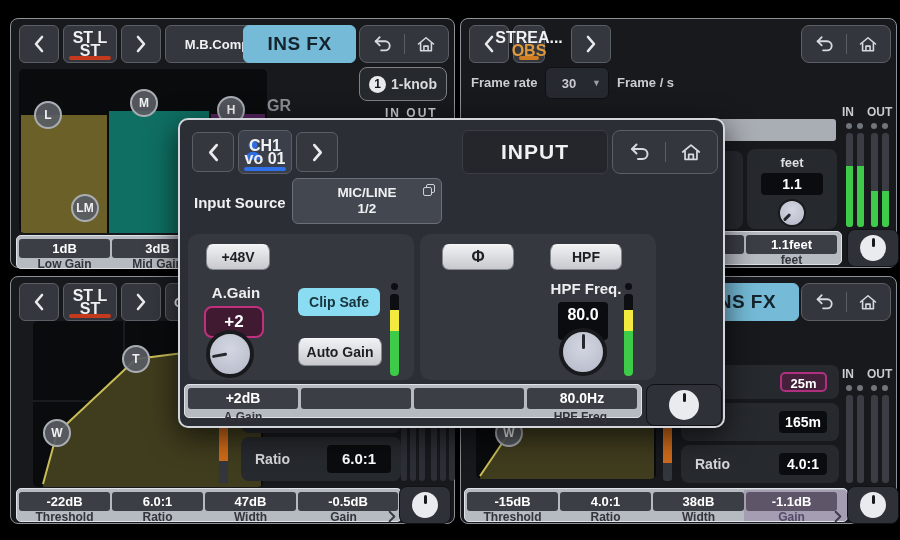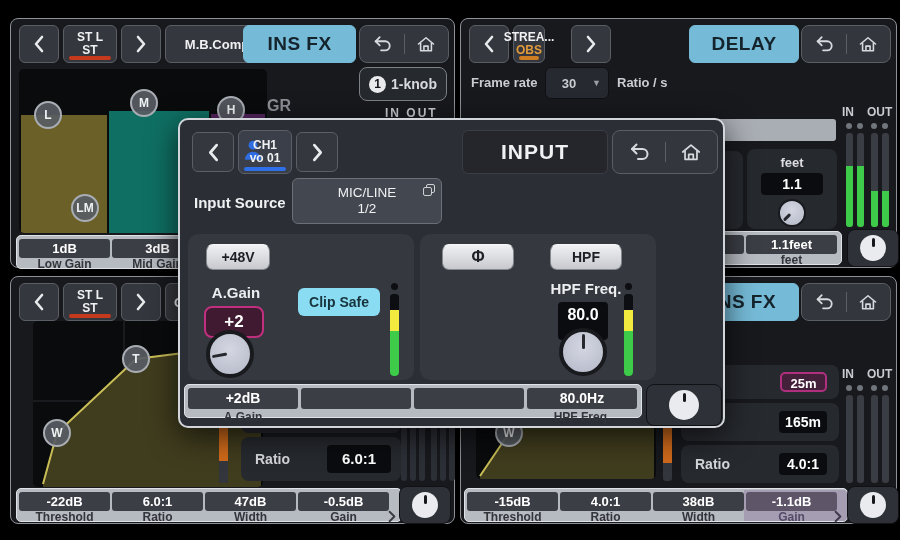--- a/index.html
+++ b/index.html
@@ -1,19 +1,19 @@
 <!DOCTYPE html>
 <html><head>
 <meta charset="utf-8">
 <style>
   html,body{margin:0;padding:0;background:#000;font-family:"Liberation Sans",sans-serif;-webkit-font-smoothing:antialiased}
   #app{position:relative;width:900px;height:540px;background:#000;overflow:hidden}
   .q{position:absolute;background:#17191d;border:1px solid #8d9197;border-radius:8px;box-sizing:border-box}
   .hbtn{position:absolute;top:6px;height:38px;box-sizing:border-box;background:#34373d;border:1px solid #5a5e65;border-radius:6px;color:#f0f1f3;display:flex;align-items:center;justify-content:center;font-weight:bold;font-size:15px}
-  .chan{flex-direction:column;line-height:13px;font-size:12px;padding-bottom:0}
+  .chan{flex-direction:column;line-height:13px;font-size:16px;padding-bottom:0}
   .chan .ul{position:absolute;left:5px;right:5px;bottom:2px;height:4px;border-radius:2px;background:#c5391c}
   .titlebtn{background:#75bad7;border-color:#75bad7;color:#15242c;font-size:19px;letter-spacing:.5px}
   .navgrp{position:absolute;top:6px;height:38px;background:#33363c;border:1px solid #5a5e65;border-radius:8px;display:flex;align-items:center;box-sizing:border-box}
   .navgrp .half{flex:1;display:flex;align-items:center;justify-content:center;height:100%}
   .navgrp .vdiv{width:1px;height:20px;background:#5a5e65}
   .lightbtn{position:absolute;background:linear-gradient(#eff1f3,#c7c9ce);border:1px solid #85898f;border-top-color:#f6f7f9;border-radius:7px;color:#1d1f24;font-weight:bold;display:flex;align-items:center;justify-content:center;box-sizing:border-box;font-size:14px}
   .fbar{position:absolute;background:#b6bac1;border:1px solid #dfe2e6;border-radius:5px;box-sizing:border-box}
   .fcell{position:absolute;top:3px;height:19px;background:#3b3e45;border-radius:3px;color:#fff;font-weight:bold;font-size:13px;line-height:19px;text-align:center}
   .flab{position:absolute;top:22px;height:13px;font-size:12px;font-weight:bold;color:#33353a;text-align:center;line-height:13px}
   .kbtn{position:absolute;background:#2e3138;border:1px solid #101115;border-radius:8px;display:flex;align-items:center;justify-content:center}
@@ -137,23 +137,20 @@
     <div class="hbtn chan" style="left:52px;width:32px">
       <span>STREA...</span>
       <span style="color:#e09a3c">OBS</span>
       <span class="ul" style="background:#cf7d22"></span>
     </div>
     <div class="hbtn" style="left:110px;width:40px">
       <svg width="12" height="18" viewBox="0 0 12 18">
           <path d="M3 2 L9 9 L3 16" stroke="#e8eaec" stroke-width="2.6" fill="none" stroke-linecap="round" stroke-linejoin="round"></path>
         </svg>
     </div>
-    <div class="hbtn titlebtn" style="left:228px;width:110px">
-      <span>DELAY</span>
-    </div>
     <div class="navgrp" style="left:340px;width:90px">
       <span class="half">
         <svg width="22" height="20" viewBox="0 0 24 22">
             <path d="M9.5 3.5 L5 8 L9.5 12.5" stroke="#d6d9dd" stroke-width="2" fill="none" stroke-linecap="round" stroke-linejoin="round"></path>
             <path d="M5 8 H15.5 a5 5 0 0 1 0 10 H11" stroke="#d6d9dd" stroke-width="2" fill="none" stroke-linecap="round"></path>
           </svg>
       </span>
       <span class="vdiv"></span>
       <span class="half">
         <svg width="20" height="20" viewBox="0 0 24 22">
@@ -162,21 +159,21 @@
             <path d="M9.5 19 V13.5 H14.5 V19" stroke="#d6d9dd" stroke-width="1.9" fill="none" stroke-linejoin="round"></path>
           </svg>
       </span>
     </div>
 
     <div class="lbl" style="left:10px;top:56px;font-size:13px;color:#c9ccd1">Frame rate</div>
     <div style="position:absolute;left:84px;top:48px;width:64px;height:32px;background:#26292f;border:1px solid #101115;border-radius:6px;display:flex;align-items:center;box-sizing:border-box">
       <span style="flex:1;text-align:center;color:#c9ccd1;font-weight:bold;font-size:13px">30</span>
       <span style="color:#9aa0a8;font-size:9px;padding-right:7px">▼</span>
     </div>
-    <div class="lbl" style="left:156px;top:56px;font-size:13px;color:#c9ccd1">Ratio / s</div>
+    <div class="lbl" style="left:156px;top:56px;font-size:13px;color:#c9ccd1">Frame / s</div>
 
     <div style="position:absolute;left:170px;top:100px;width:205px;height:22px;background:#a9adb4;border-radius:3px"></div>
 
     <div class="box" style="left:244px;top:132px;width:38px;height:78px"></div>
 
     <div class="box" style="left:286px;top:130px;width:90px;height:80px">
       <div class="lbl" style="left:0;top:6px;width:100%;text-align:center;font-size:13px;color:#dcdee1">feet</div>
       <div class="blackval" style="left:14px;top:24px;width:62px;height:22px;font-size:14px;line-height:22px">1.1</div>
       <div class="knob" style="left:31px;top:50px;width:28px;height:28px;border-width:2px">
           <span class="tick" style="transform:rotate(-135deg)"></span>
@@ -269,21 +266,21 @@
     <div class="vu" style="left:399px;top:56px;width:6px;height:148px;background:#2c2f36"></div>
     <div class="vu" style="left:408px;top:56px;width:6px;height:148px;background:#2c2f36"></div>
     <div class="vu" style="left:420px;top:56px;width:6px;height:148px;background:#2c2f36"></div>
     <div class="vu" style="left:429px;top:56px;width:6px;height:148px;background:#2c2f36"></div>
     <div class="vu" style="left:438px;top:56px;width:6px;height:148px;background:#2c2f36"></div>
 
     <div class="fbar" style="left:5px;top:211px;width:386px;height:34px">
       <div class="fcell" style="left:2px;width:91px">-22dB</div>
       <div class="fcell" style="left:95px;width:91px">6.0:1</div>
       <div class="fcell" style="left:188px;width:91px">47dB</div>
-      <div class="fcell" style="left:281px;width:91px">-0.5dB</div>
+      <div class="fcell" style="left:281px;width:100px">-0.5dB</div>
       <div class="flab" style="left:2px;width:91px">Threshold</div>
       <div class="flab" style="left:95px;width:91px">Ratio</div>
       <div class="flab" style="left:188px;width:91px">Width</div>
       <div class="flab" style="left:281px;width:91px">Gain</div>
       <svg style="position:absolute;right:5px;top:21px" width="8" height="13" viewBox="0 0 10 16">
           <path d="M2 2 L8 8 L2 14" stroke="#3a3d42" stroke-width="2.4" fill="none" stroke-linecap="round" stroke-linejoin="round"></path>
         </svg>
     </div>
     <div class="kbtn" style="left:388px;top:209px;width:50px;height:36px">
         <span class="kicon" style="width:26px;height:26px"></span>
@@ -406,40 +403,43 @@
       <span class="half">
         <svg width="22" height="22" viewBox="0 0 24 22">
             <path d="M3 11 L12 3.5 L21 11" stroke="#d6d9dd" stroke-width="1.9" fill="none" stroke-linecap="round" stroke-linejoin="round"></path>
             <path d="M5.5 9.5 V19 H18.5 V9.5" stroke="#d6d9dd" stroke-width="1.9" fill="none" stroke-linejoin="round"></path>
             <path d="M9.5 19 V13.5 H14.5 V19" stroke="#d6d9dd" stroke-width="1.9" fill="none" stroke-linejoin="round"></path>
           </svg>
       </span>
     </div>
 
     <div class="lbl" style="left:14px;top:74px;font-size:15px;color:#eef0f2">Input Source</div>
-    <div style="position:absolute;left:112px;top:58px;width:150px;height:46px;background:#43474f;border:1px solid #6b6f77;border-radius:6px;display:flex;flex-direction:column;align-items:center;justify-content:center;line-height:16px;color:#f0f1f3;font-weight:normal;font-size:13.5px;box-sizing:border-box">
+    <div style="position:absolute;left:112px;top:58px;width:150px;height:46px;background:#43474f;border:1px solid #6b6f77;border-radius:6px;display:flex;flex-direction:column;align-items:center;justify-content:center;line-height:16px;color:#f0f1f3;font-weight:bold;font-size:13.5px;box-sizing:border-box">
       <span>MIC/LINE</span>
       <span>1/2</span>
       <svg style="position:absolute;right:5px;top:4px" width="14" height="14" viewBox="0 0 14 14">
           <rect x="4.5" y="1.5" width="8" height="8" rx="1.5" stroke="#cdd0d4" fill="none"></rect>
           <rect x="1.5" y="4.5" width="8" height="8" rx="1.5" stroke="#cdd0d4" fill="#43474f"></rect>
         </svg>
     </div>
 
     <div class="sec" style="left:8px;top:114px;width:226px;height:146px">
       <div class="lightbtn" style="left:18px;top:10px;width:64px;height:26px">
           <span>+48V</span>
         </div>
       <div class="lbl" style="left:10px;top:50px;width:76px;text-align:center;font-size:15px;color:#eceef0">A.Gain</div>
       <div style="position:absolute;left:16px;top:72px;width:60px;height:32px;border:2.5px solid #c0307f;background:#3f1a31;border-radius:8px;color:#fff;font-weight:bold;font-size:17px;display:flex;align-items:center;justify-content:center;box-sizing:border-box">+2</div>
       <div class="knob" style="left:18px;top:96px;width:48px;height:48px">
           <span class="tick" style="transform:rotate(-100deg)"></span>
         </div>
       <div style="position:absolute;left:110px;top:54px;width:82px;height:28px;background:#8adcf2;border-radius:6px;color:#17333c;font-weight:bold;font-size:14px;display:flex;align-items:center;justify-content:center">
           <span>Clip Safe</span>
+        </div>
+      <div class="lightbtn" style="left:110px;top:104px;width:84px;height:28px">
+          <span>Auto Gain</span>
         </div>
       <div class="meter" style="left:202px;top:49px;height:91px">
         <span class="peak"></span>
         <span class="mbar" style="height:82px">
           <span class="seg" style="display:block;height:16px;background:#0d0e11"></span>
           <span class="seg" style="display:block;height:21px;background:#f2ea3e"></span>
           <span class="seg" style="display:block;height:45px;background:#3ecb4a"></span>
         </span>
       </div>
     </div>

